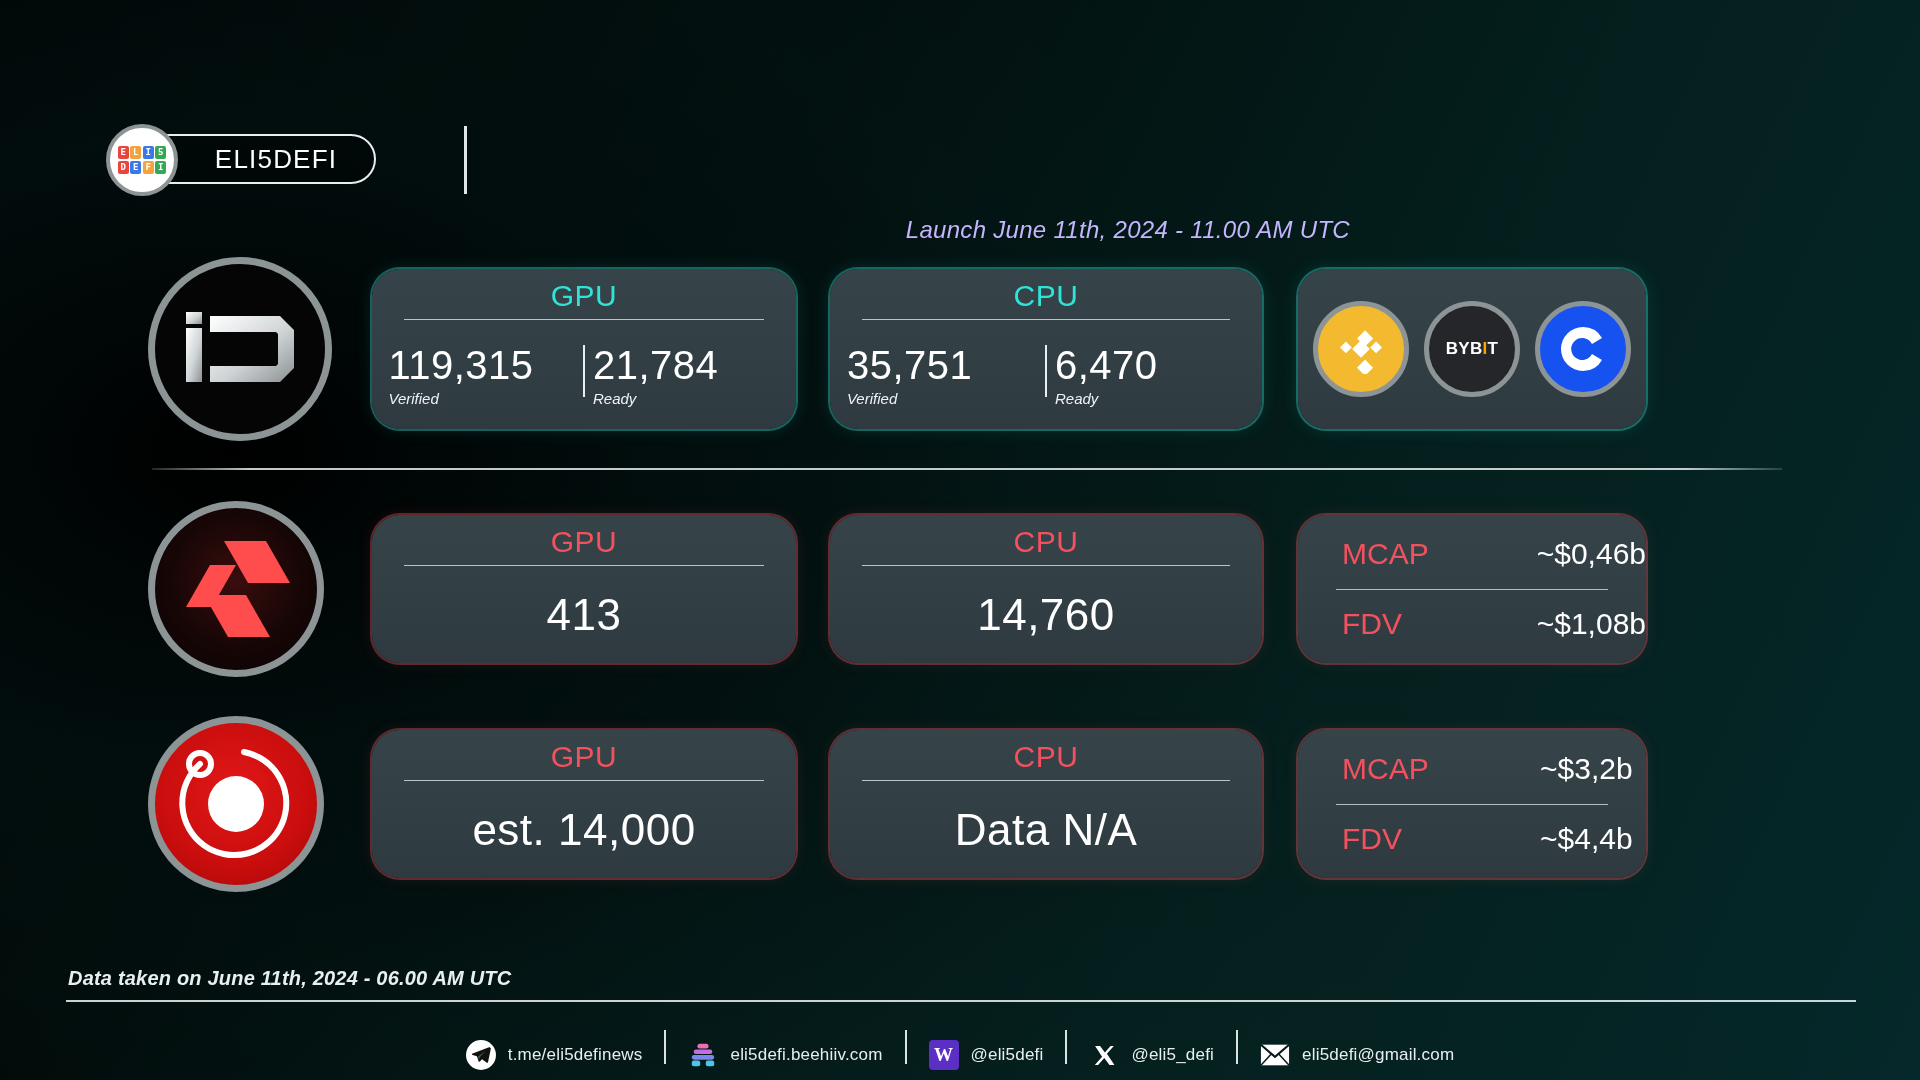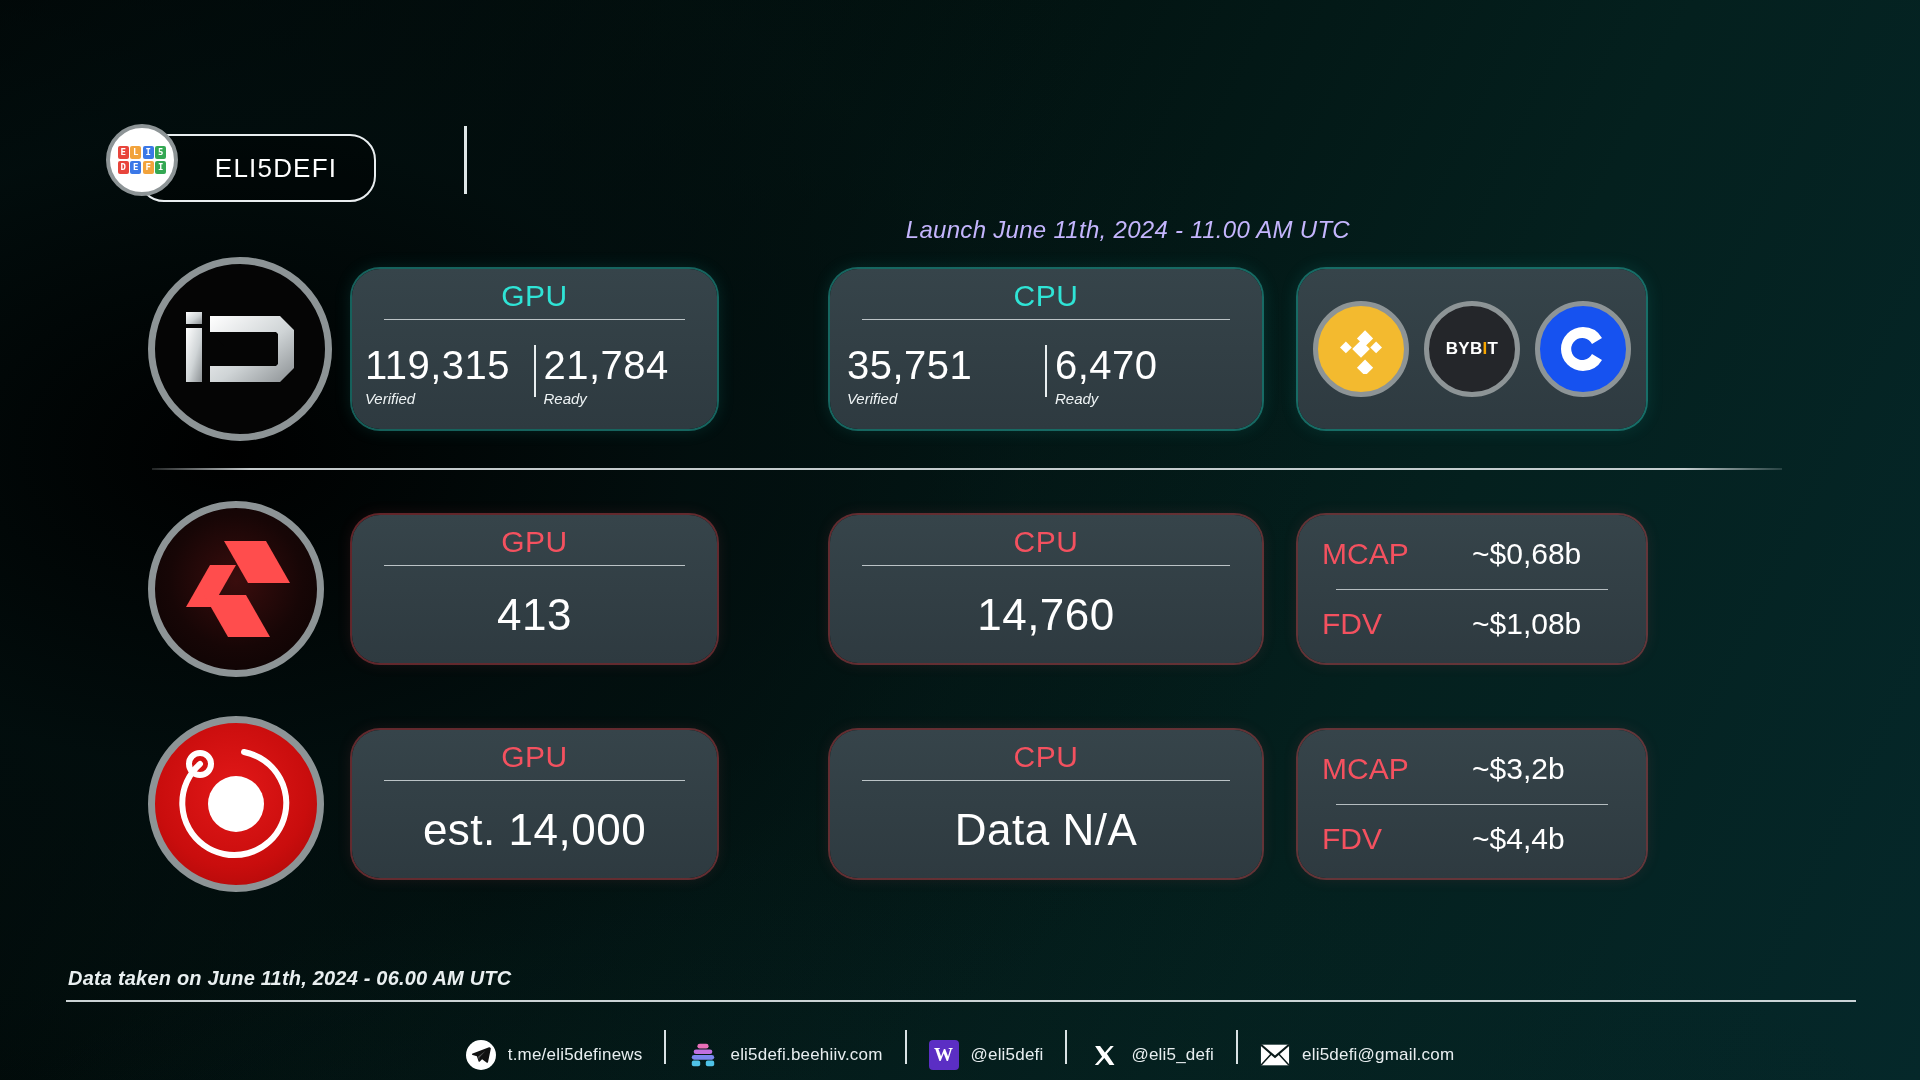--- a/index.html
+++ b/index.html
@@ -24,21 +24,21 @@
       radial-gradient(ellipse 1100px 760px at 12% 42%, rgba(0,0,0,.97) 0%, rgba(2,14,14,.88) 42%, rgba(4,22,22,.30) 72%, rgba(0,0,0,0) 100%),
       radial-gradient(ellipse 1500px 620px at 50% 118%, rgba(6,34,34,.75) 0%, rgba(0,0,0,0) 70%),
       linear-gradient(115deg,#000 0%, #02110f 38%, #04201e 70%, #05282a 100%);
   }
   #page{ position:absolute; inset:0; }
 
   
   #header{ position:absolute; left:0; top:58px; width:100%; height:90px; }
   #brand-pill{
     position:absolute; left:138px; top:76px;
-    width:238px; height:68px;
+    width:238px; height:50px;
     border:2px solid #e9eef0; border-radius:26px;
     display:flex; align-items:center; justify-content:center;
     background:rgba(0,0,0,.35);
   }
   #brand-pill .brand-text{
     font-size:26px; letter-spacing:1.2px; color:#fff; font-weight:400;
     padding-left:38px;
   }
   #brand-logo{
     position:absolute; left:106px; top:66px;
@@ -89,21 +89,21 @@
 
   .card{
     position:absolute; top:50%; transform:translateY(-50%);
     border-radius:28px;
     background:linear-gradient(180deg,#36444a 0%,#2e3a40 100%);
     display:flex; flex-direction:column;
   }
   .card.teal{ box-shadow:0 0 0 2px rgba(46,190,180,.45), 0 0 18px rgba(40,190,180,.18); }
   .card.red { box-shadow:0 0 0 2px rgba(226,80,90,.40), 0 0 16px rgba(226,80,90,.14); }
 
-  .c-gpu{ left:352px; width:365px; }
+  .c-gpu{ left:372px; width:424px; }
   .c-cpu{ left:830px; width:432px; }
   .c-side{ left:1298px; width:348px; }
   #row-0 .c-gpu,#row-0 .c-cpu,#row-0 .c-side{ height:160px; }
   #row-1 .c-gpu,#row-1 .c-cpu,#row-1 .c-side{ height:148px; }
   #row-2 .c-gpu,#row-2 .c-cpu,#row-2 .c-side{ height:148px; }
 
   .card-title{ text-align:center; font-size:30px; padding:10px 0 6px; letter-spacing:.5px; }
   .t-teal{ color:#2fe4d6; }
   .t-red { color:#f4515f; }
   .hr{ height:1px; background:rgba(226,232,234,.78); margin:0 32px; }
@@ -111,21 +111,21 @@
 
   .pair{ display:flex; align-items:flex-start; justify-content:center; width:100%; }
   .pair-col{ width:44%; }
   .pair-num{ font-size:40px; font-weight:300; letter-spacing:.5px; }
   .pair-lbl{ font-size:15px; font-style:italic; color:#eef3f4; margin-top:2px; }
   .pair-sep{ width:2px; height:52px; background:#e9eef0; margin:2px 8px 0; }
 
   .big-num{ font-size:44px; font-weight:300; letter-spacing:.5px; text-align:center; }
 
   .kv-wrap{ flex:1; display:flex; flex-direction:column; justify-content:center; padding:4px 0; }
-  .kv{ display:flex; align-items:center; height:50%; padding:0 0 0 24px; }
+  .kv{ display:flex; align-items:center; height:50%; padding:0 0 0 44px;gap:48px; }
   .kv .k{ font-size:30px; width:150px; }
   .kv .v{ font-size:30px; color:#fff; }
   .kv-hr{ height:1px; background:rgba(226,232,234,.75); margin:0 38px; }
 
   .exch-row{ flex:1; display:flex; align-items:center; justify-content:space-evenly; }
   .exch{
     width:96px; height:96px; border-radius:50%;
     border:5px solid #8d9496;
     display:flex; align-items:center; justify-content:center;
   }
@@ -296,21 +296,21 @@
       <div class="hr"></div>
       <div class="card-body">
         <div class="big-num">14,760</div>
       </div>
     </div>
 
     <div class="card red c-side">
       <div class="kv-wrap">
         <div class="kv">
           <span class="k t-red">MCAP</span>
-          <span class="v">~$0,68b</span>
+          <span class="v">~$0,46b</span>
         </div>
         <div class="kv-hr"></div>
         <div class="kv">
           <span class="k t-red">FDV</span>
           <span class="v">~$1,08b</span>
         </div>
       </div>
     </div>
   </div>
 

